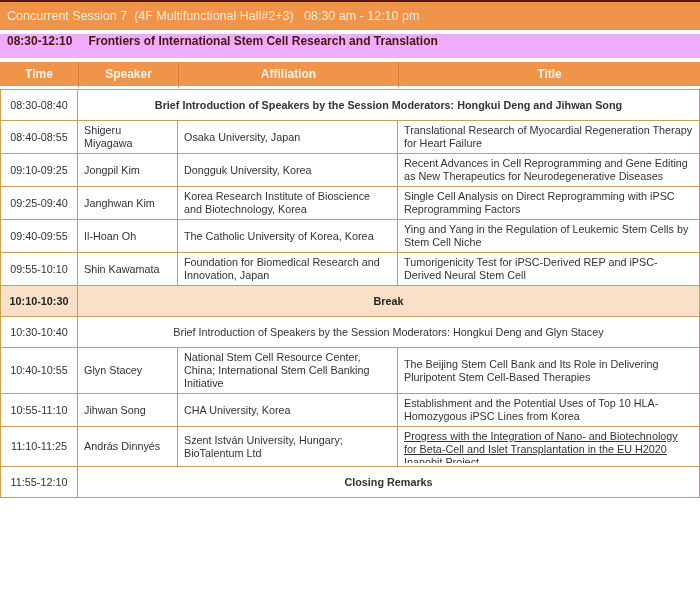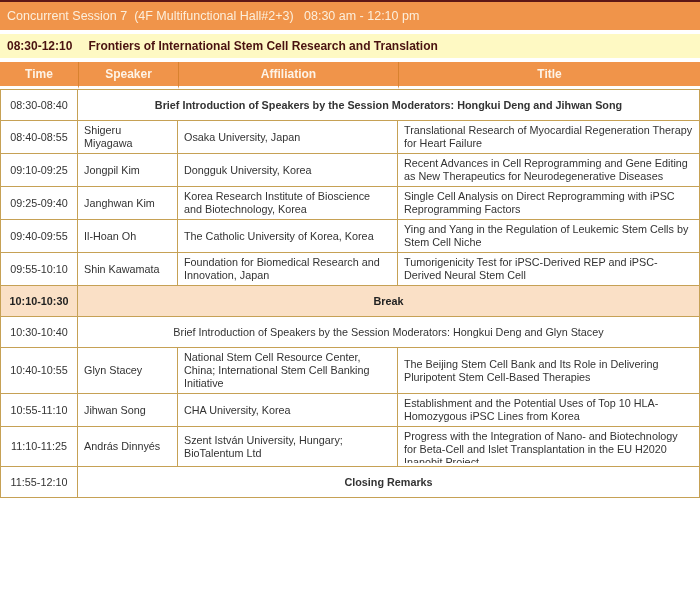--- a/index.html
+++ b/index.html
@@ -10,22 +10,22 @@
     position:relative; overflow:hidden;
   }
   
   .topbar {
     height:28px; background:#F0944A; border-top:2px solid #5D1716;
     display:flex; align-items:center; padding:0 7px;
     color:#FCEFDC; font-weight:normal; font-size:12.5px; white-space:pre;
   }
   
   .subtitle {
-    margin-top:4px; height:24px; background:#fef9c3;
-    display:flex; align-items:center; padding:0 7px;
+    margin-top:4px; height:24px; background:#f0abfc;
+    display:flex; padding:0 7px;
     color:#4A1210; font-weight:bold; font-size:12px;
   }
   .subtitle .sub-time { margin-right:16px; }
   
   table {
     width:700px; table-layout:fixed; margin-top:4px;
     border-collapse:separate; border-spacing:0;
     font-size:10.8px; color:#333333;
   }
   col.c-time { width:78px; }
@@ -41,21 +41,21 @@
     border-right:1px solid #C6A155; border-bottom:1px solid #C6A155;
     padding:3px 6px; height:24px; vertical-align:middle; line-height:13px;
     background:#ffffff; word-wrap:break-word;
   }
   tbody tr:first-child td { border-top:1px solid #C6A155;margin-top:24px; }
   td:first-child { border-left:1px solid #C6A155; }
   td.time { text-align:center; padding:3px 2px; }
   td.merged { text-align:center; }
   .bold { font-weight:bold; }
   tr.peach td { background:#FAE0C6; color:#222222; }
-  .clip { max-height:33px; overflow:hidden; }
+  .clip { max-height:33px; overflow:hidden;text-decoration:underline; }
 </style>
 </head>
 <body>
 
 <div class="topbar">
   <span>Concurrent Session 7  (4F Multifunctional Hall#2+3)   08:30 am - 12:10 pm</span>
 </div>
 
 <div class="subtitle">
   <span class="sub-time">08:30-12:10</span>

